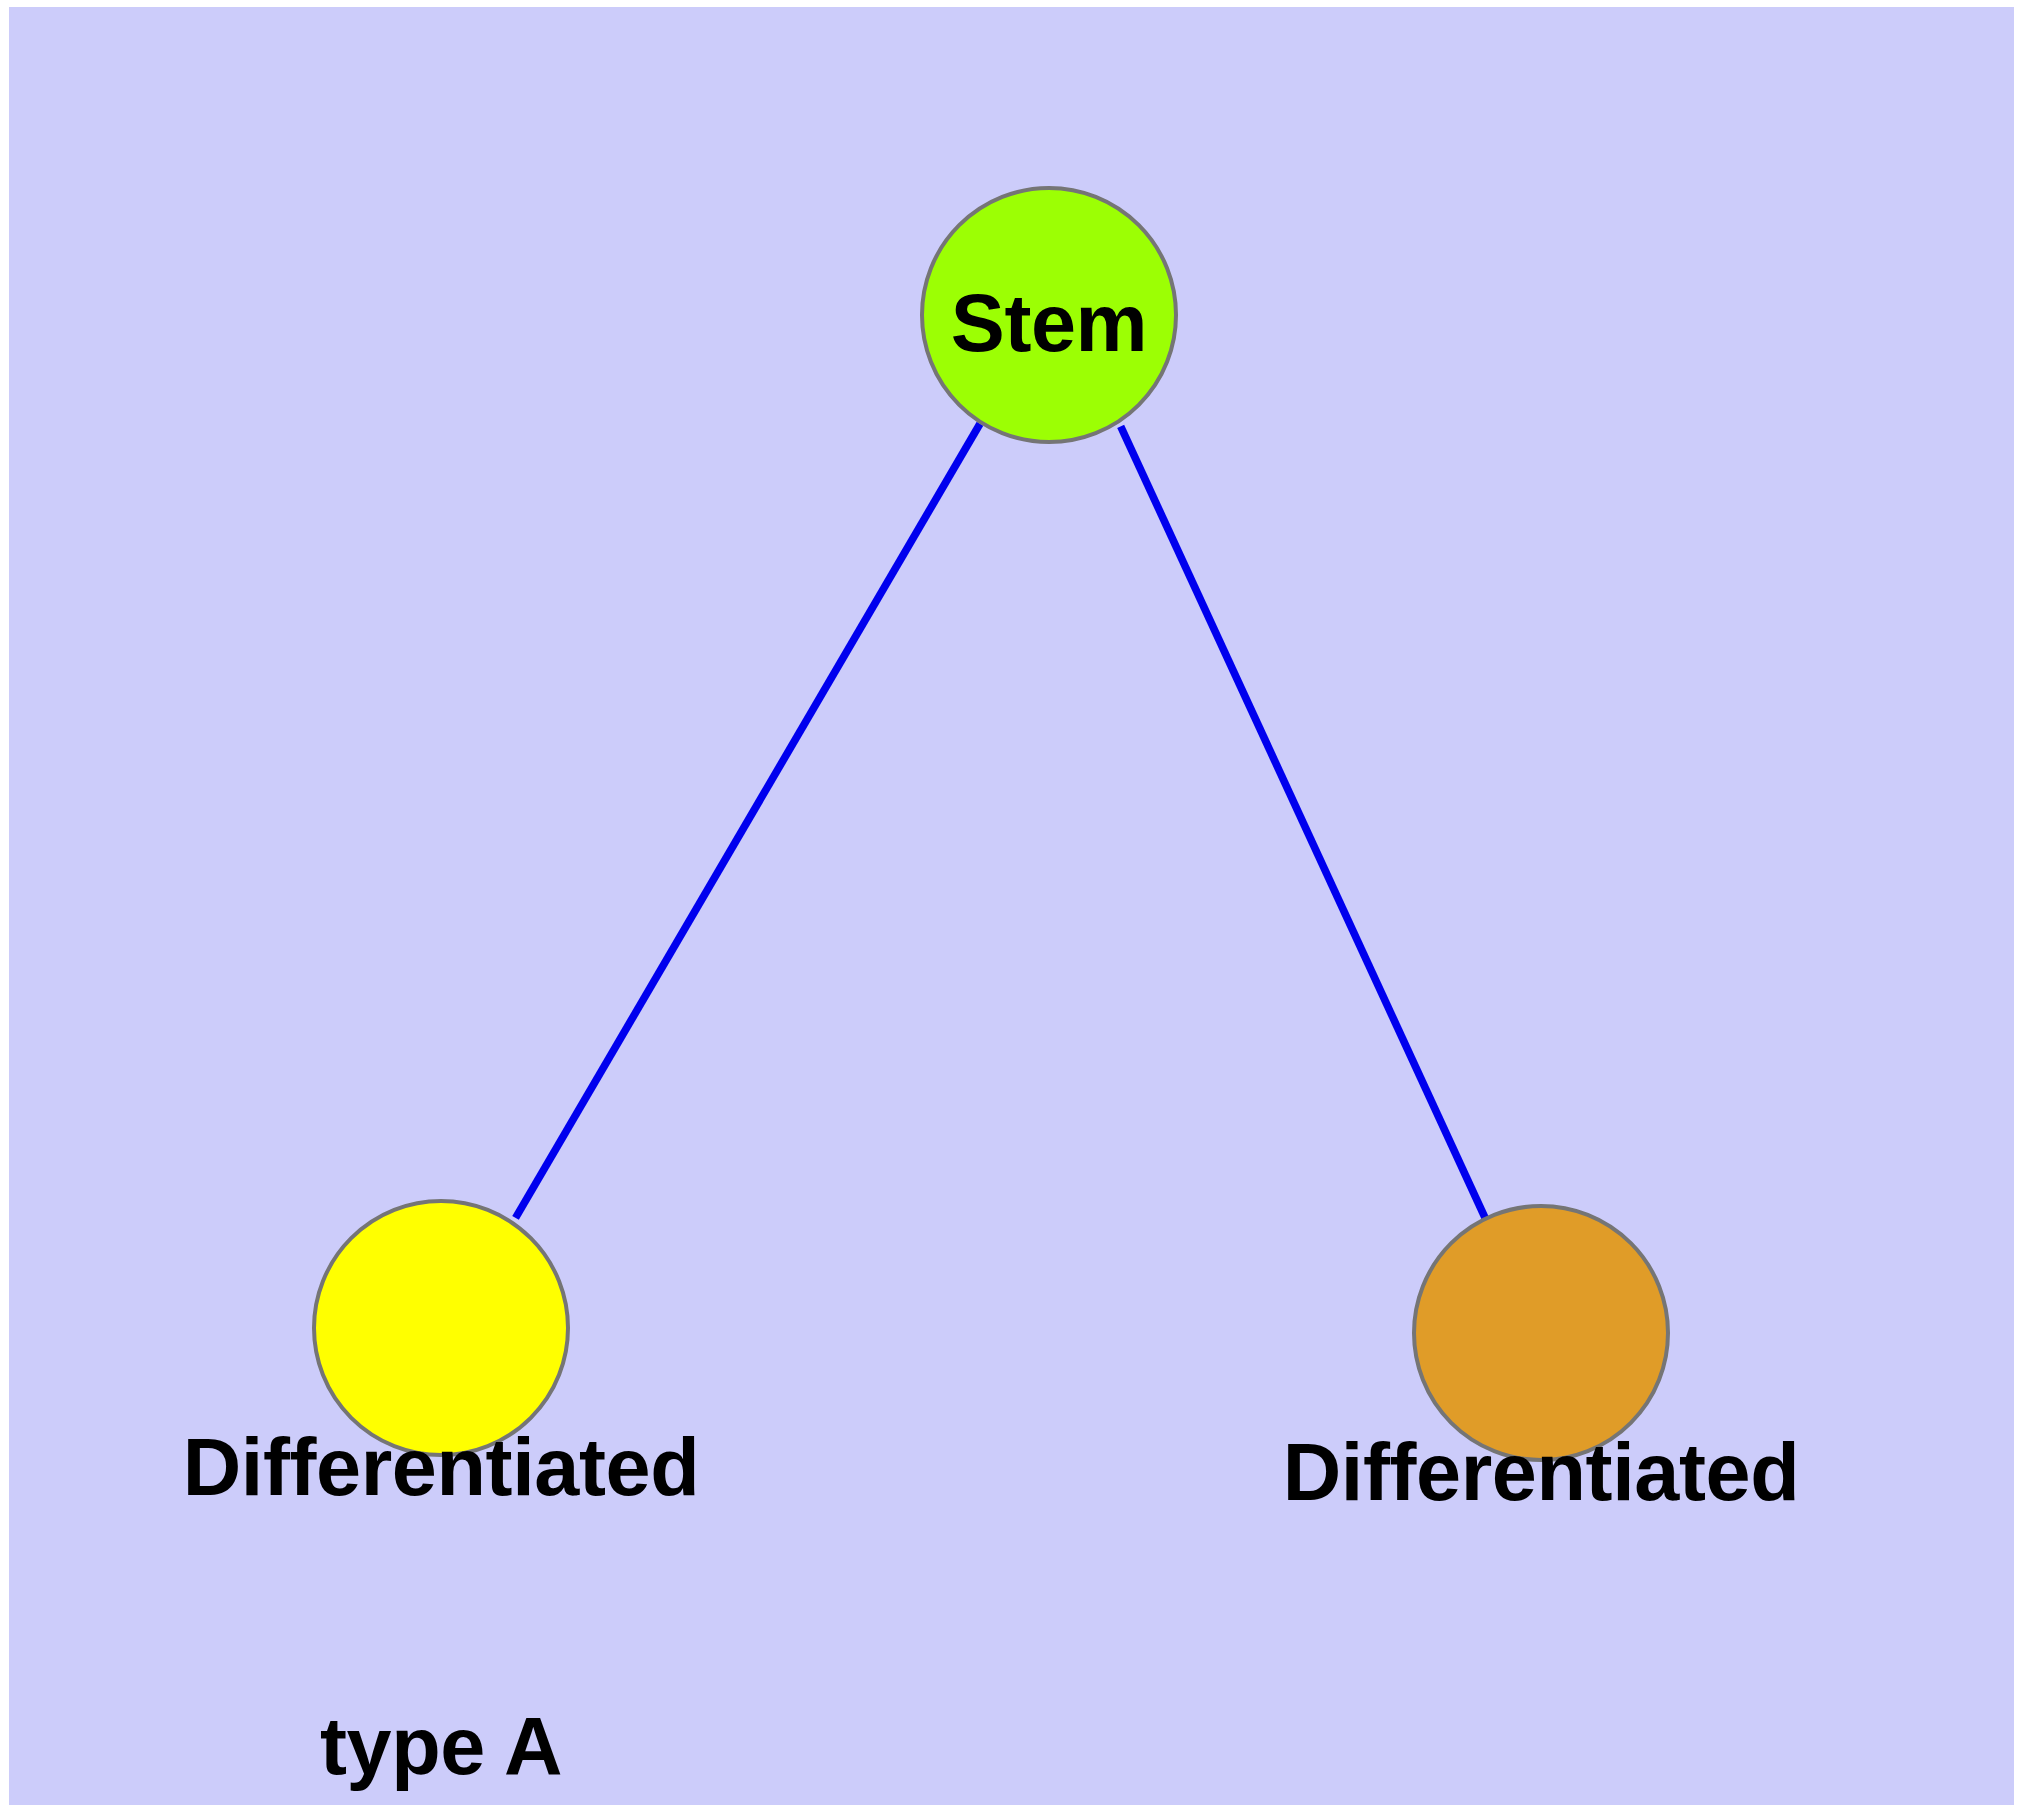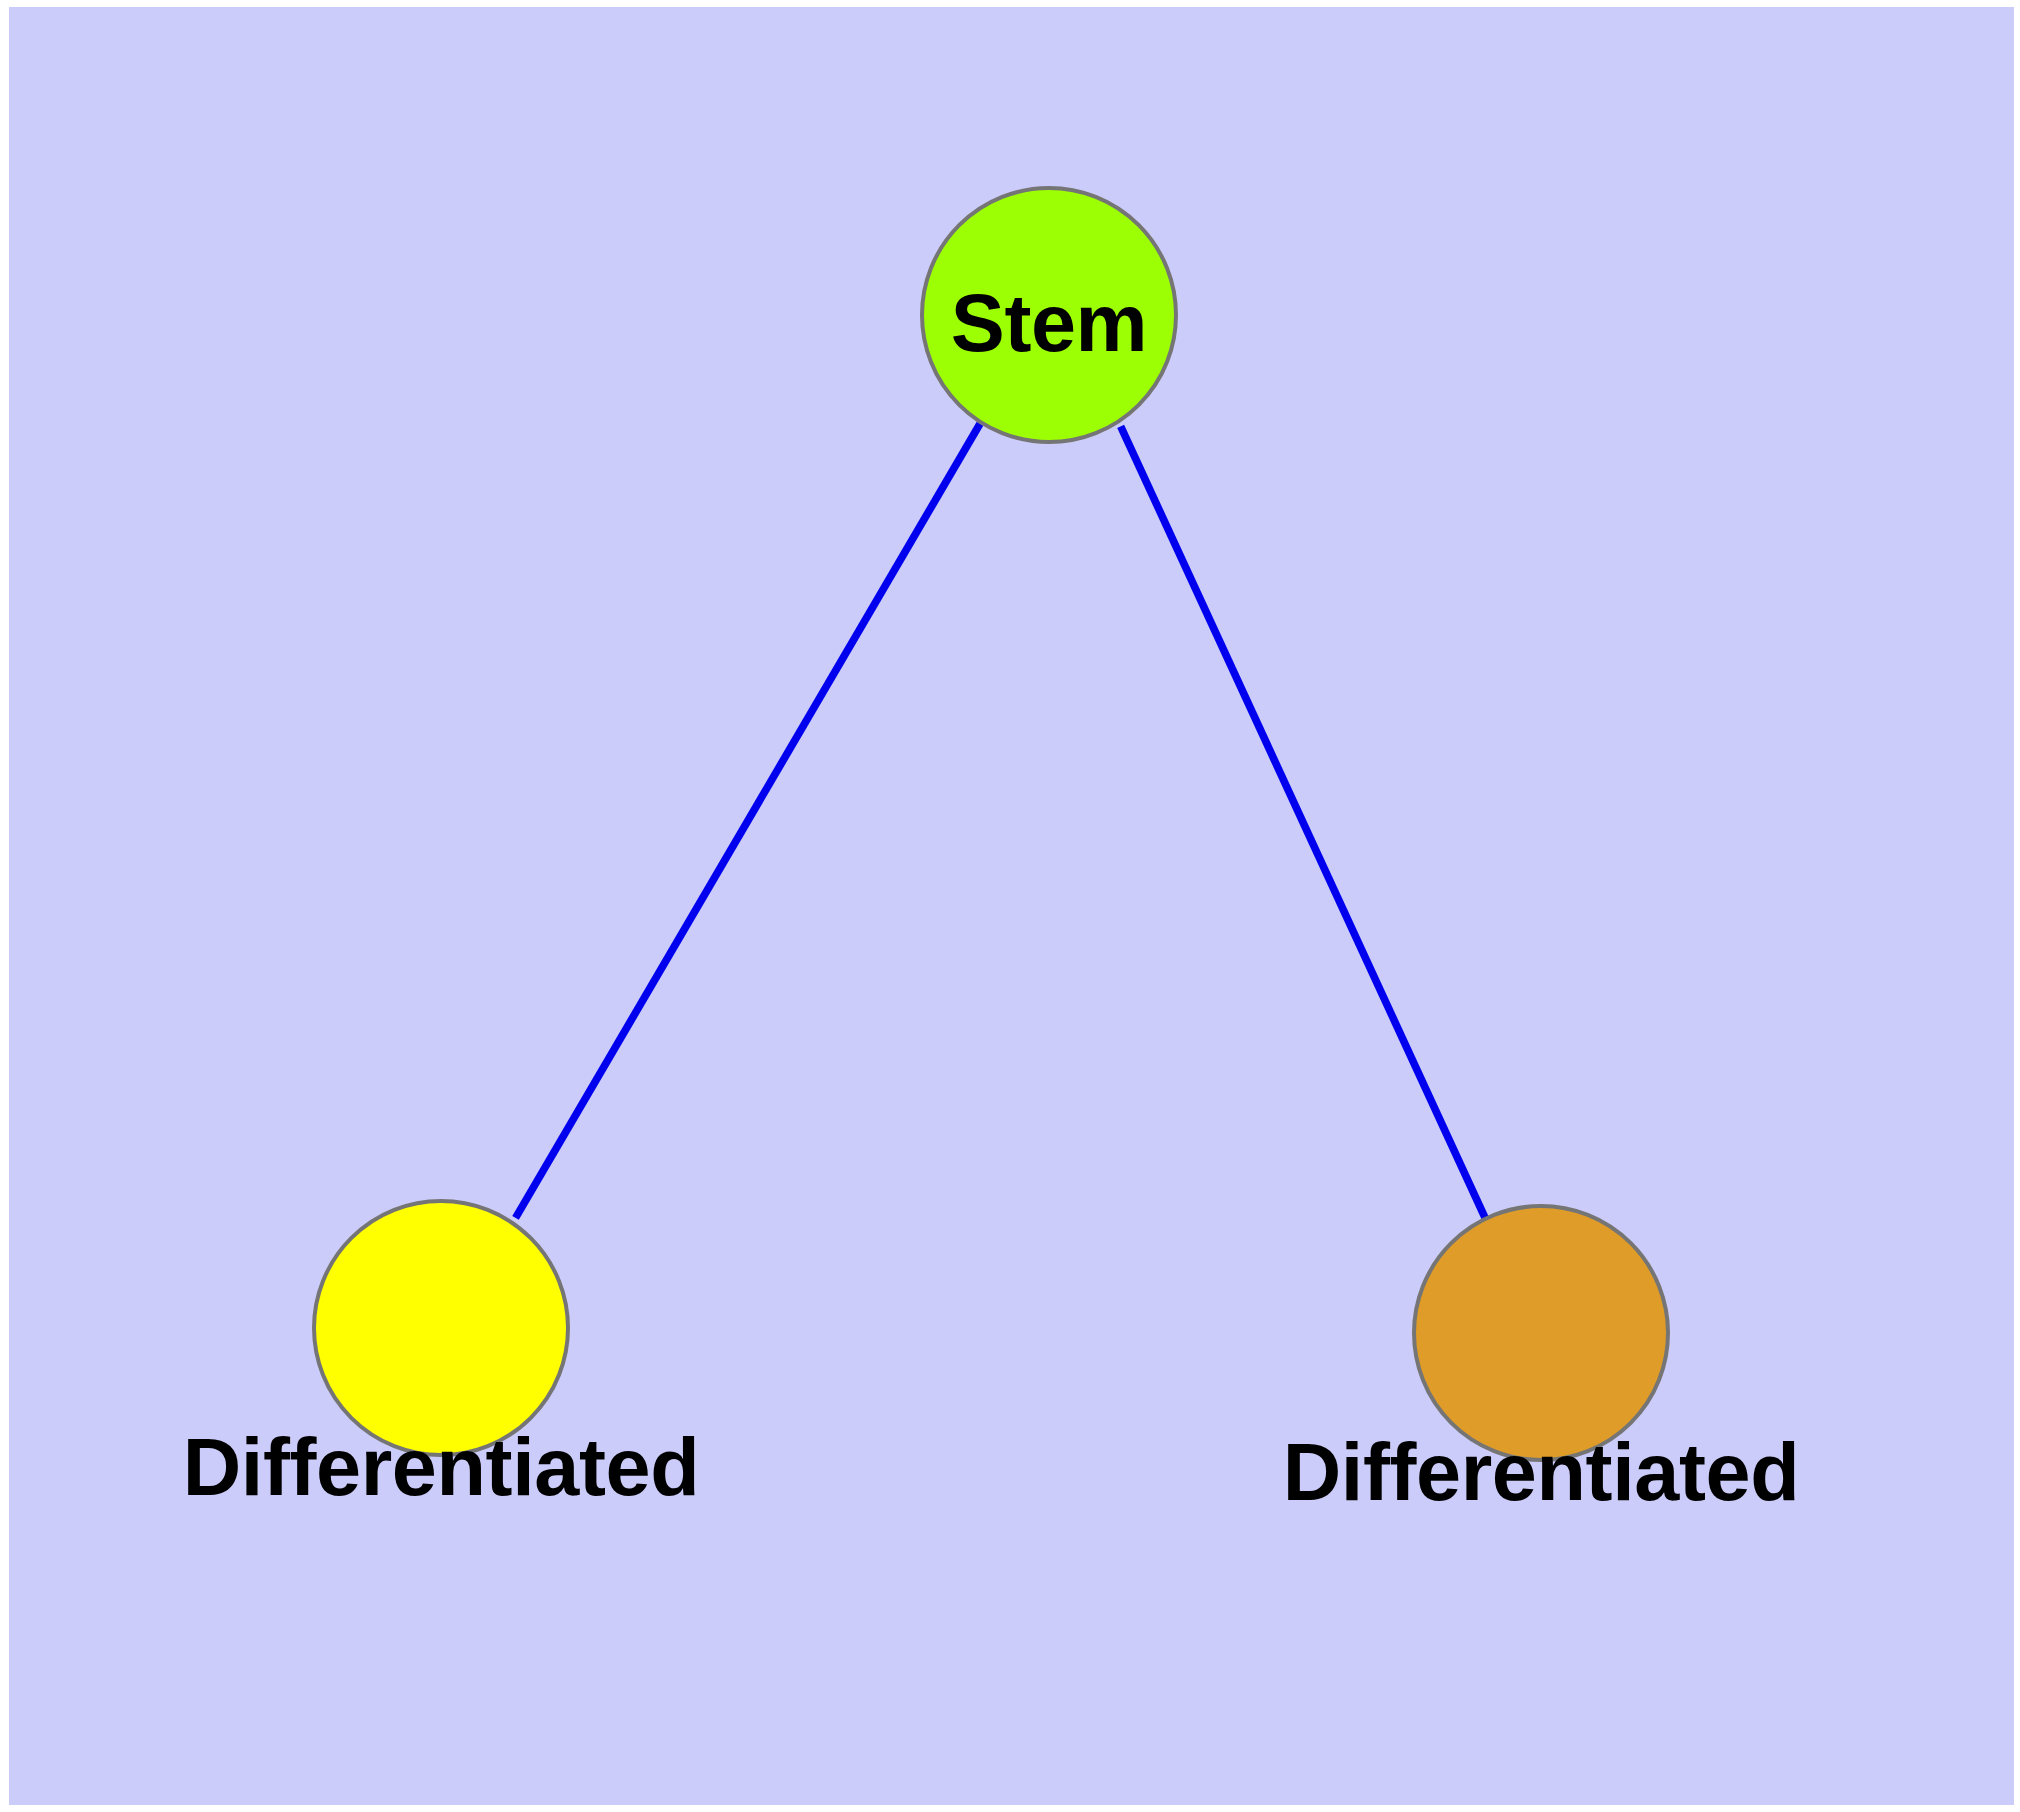--- a/index.html
+++ b/index.html
@@ -67,19 +67,20 @@
   <div class="graph-node" style="left:920px; top:186px; width:258px; height:258px; background:#9cff04;"></div>
 
   <div class="graph-node" style="left:312px; top:1199px; width:258px; height:258px; background:#ffff00;"></div>
 
   <div class="graph-node" style="left:1412px; top:1204px; width:258px; height:258px; background:#e09c28;"></div>
 
   <div class="node-label" style="left:710px; top:277px; width:678px;"><span>Stem</span></div>
 
   <div class="node-label" style="left:102px; top:1235px; width:678px;">
     <div>Differentiated</div>
+    <div>type A</div>
   </div>
 
   <div class="node-label" style="left:1202px; top:1240px; width:678px;">
     <div>Differentiated</div>
   </div>
 </div>
 
 
 </body></html>

